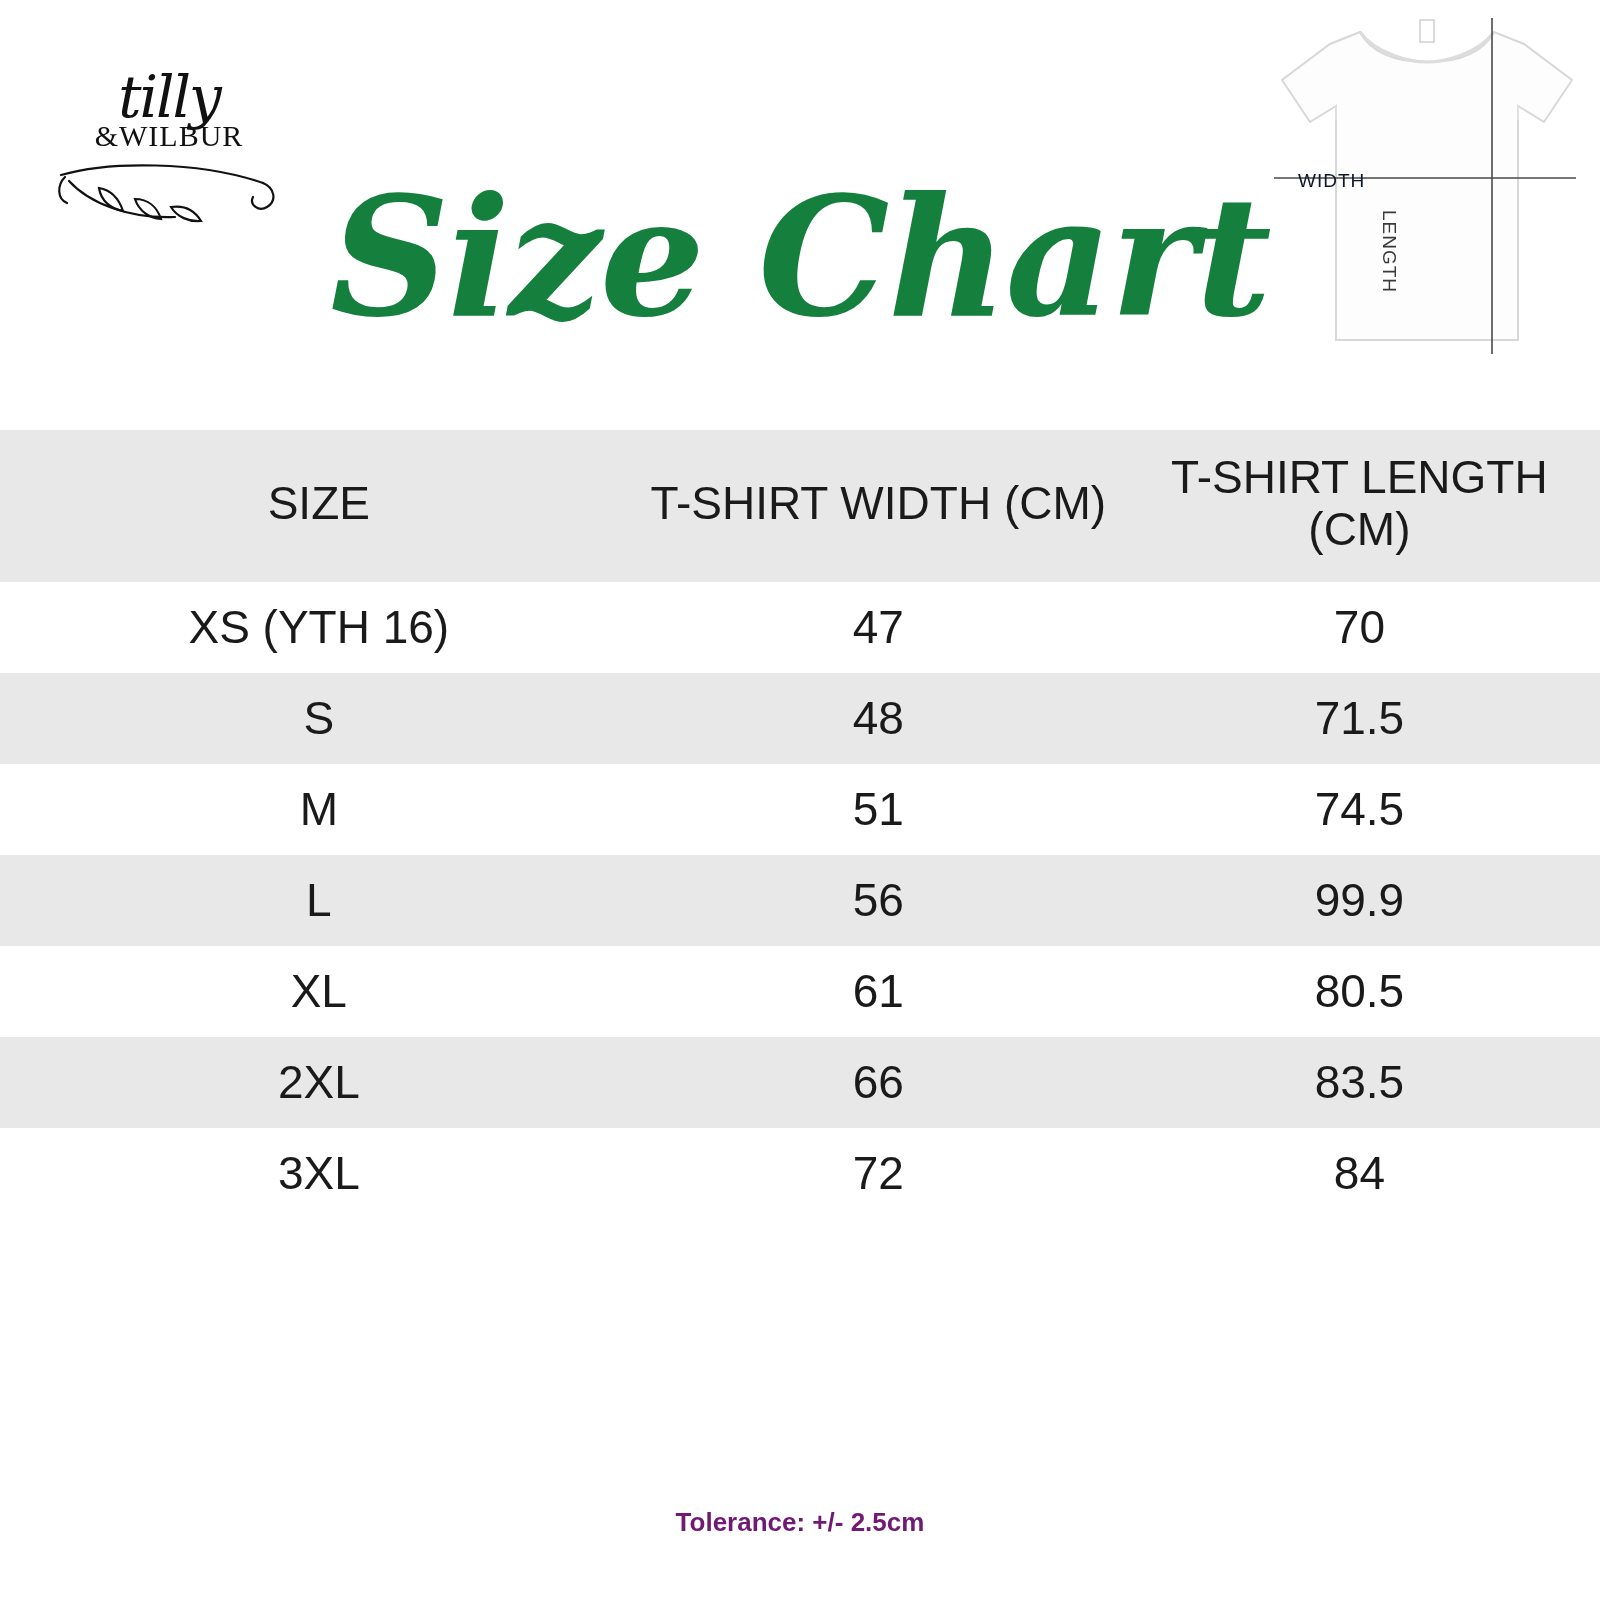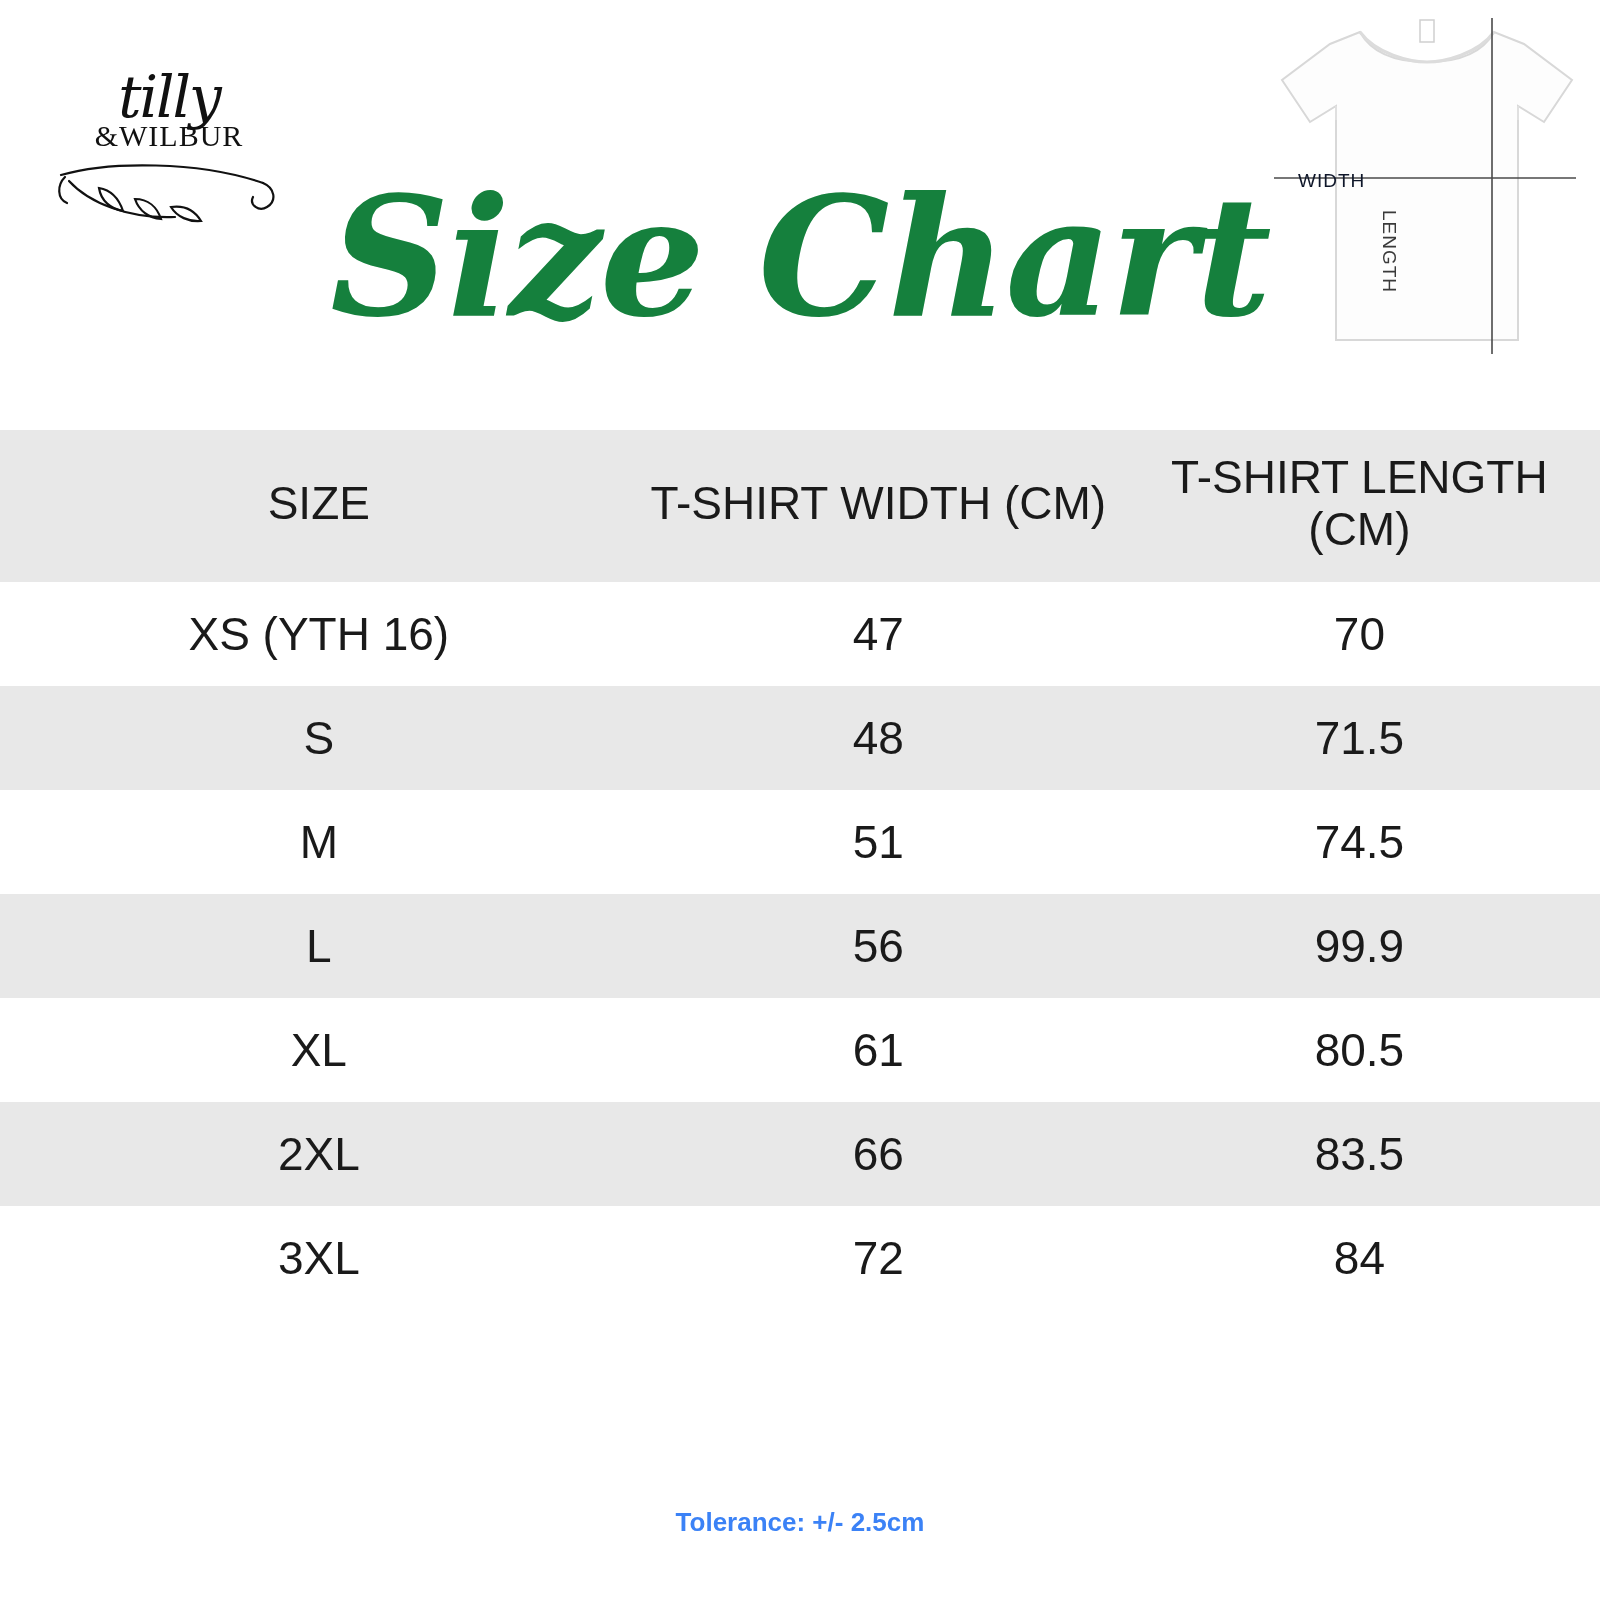--- a/index.html
+++ b/index.html
@@ -118,21 +118,21 @@
   .size-table thead th {
     background: #e8e8e8;
     font-size: 46px;
     line-height: 1.13;
     padding: 22px 6px 26px;
     vertical-align: middle;
     margin-left: 32px;
   }
   .size-table tbody td {
     font-size: 46px;
-    height: 104px;
+    height: 91px;
     padding: 0;
   }
   .size-table tbody tr.shaded td {
     background: #e8e8e8;
   }
   .size-table tbody tr.plain td {
     background: #ffffff;
   }
   .col-size   { width: 40%; }
   .col-width  { width: 30%; }
@@ -140,21 +140,21 @@
 
   
   .tolerance {
     position: absolute;
     left: 0;
     right: 0;
     bottom: 62px;
     text-align: center;
     font-size: 26px;
     font-weight: bold;
-    color: #3b82f6;
+    color: #701a75;
   }
 </style>
 </head>
 <body>
 
 <div class="header">
 
   <div class="logo">
     <div class="logo-tilly">tilly</div>
     <div class="logo-wilbur">&amp;WILBUR</div>

